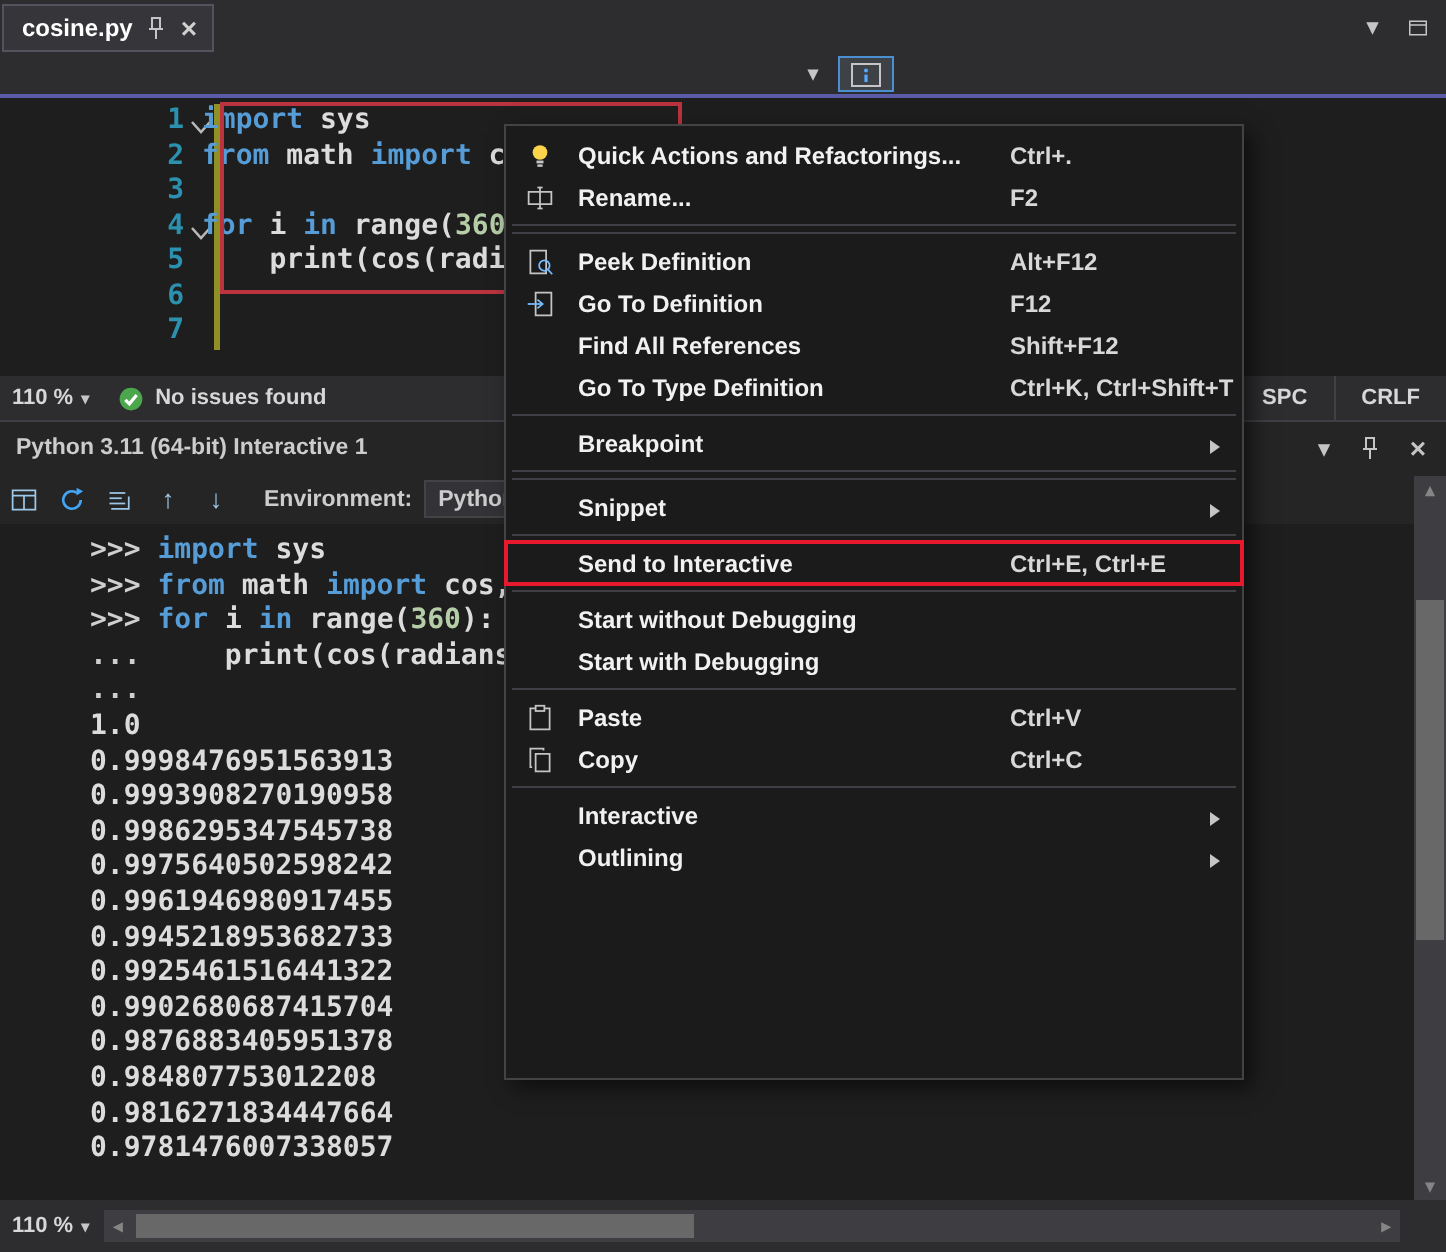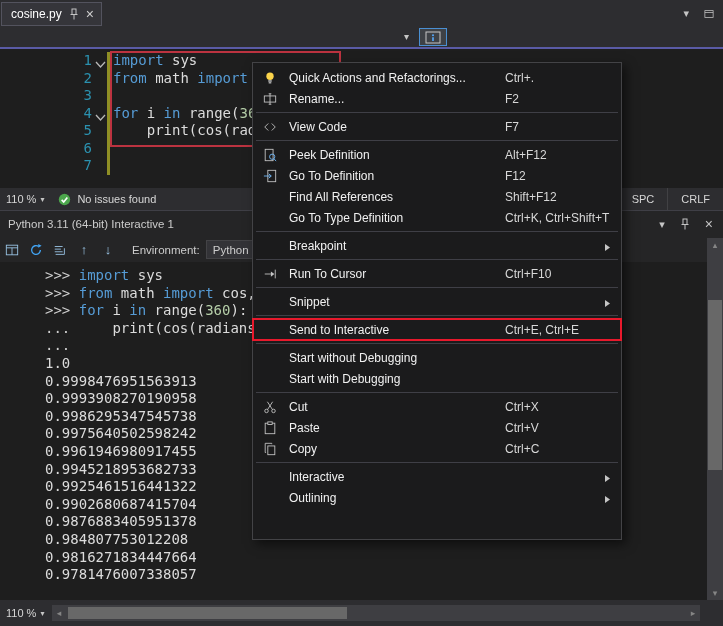--- a/index.html
+++ b/index.html
@@ -1,17 +1,17 @@
 <!DOCTYPE html>
 <html><head>
 <meta charset="utf-8">
 <style>
   html,body{margin:0;padding:0;background:#111;}
   .window{position:relative;width:723px;height:626px;background:#252526;overflow:hidden;
-          font-family:"Liberation Sans",sans-serif;color:#dcdcdc;-webkit-font-smoothing:antialiased;}
+          font-family:"Liberation Sans",sans-serif;color:#dcdcdc;font-weight:bold;-webkit-font-smoothing:antialiased;}
   .mono{font-family:"DejaVu Sans Mono",monospace;}
 
   
   .tab-bar{position:absolute;left:0;top:0;width:723px;height:27px;background:#2d2d30;}
   .tab{position:absolute;left:1px;top:2px;height:24px;display:flex;align-items:center;gap:7px;
        padding:0 7px 0 9px;background:#35353a;border:1px solid #53535e;box-sizing:border-box;cursor:default;}
   .tab-title{font-size:12px;color:#ffffff;}
   .icon-btn{display:inline-flex;align-items:center;justify-content:center;color:#d0d0d0;line-height:1;}
   .tab-close{font-size:14px;color:#d0d0d0;}
   .tabbar-right{position:absolute;right:8px;top:7px;display:flex;gap:14px;align-items:center;color:#c5c5c5;font-size:11px;}
@@ -24,21 +24,21 @@
           border:1px solid #4a8fd2;display:flex;align-items:center;justify-content:center;padding:0;}
 
   
   .editor{position:absolute;left:0;top:49px;width:723px;height:139px;background:#1e1e1e;
           font-size:14px;line-height:17.5px;}
   .line-numbers{position:absolute;left:0;top:3px;width:92px;text-align:right;color:#2b91af;}
   .ln,.cl{height:17.5px;white-space:pre;}
   .fold{position:absolute;left:95px;width:12px;height:12px;}
   .fold-1{top:7px;} .fold-2{top:60px;}
   .change-bar{position:absolute;left:107px;top:3px;width:3px;height:123px;background:#8f8f25;}
-  .code{position:absolute;left:113px;top:3px;}
+  .code{position:absolute;left:101px;top:3px;}
   .tok-k{color:#569cd6;} .tok-n{color:#b5cea8;} .tok-t{color:#dcdcdc;} .tok-p{color:#cfcfcf;}
   .code-selection-box{position:absolute;left:110px;top:2px;width:231px;height:96px;
           border:2px solid #bc3340;box-sizing:border-box;z-index:5;pointer-events:none;}
 
   
   .editor-status{position:absolute;left:0;top:188px;width:723px;height:22px;background:#2d2d30;
                  display:flex;align-items:center;font-size:11px;color:#d7d7d7;}
   .zoom-ctl{display:flex;align-items:center;gap:4px;padding:0 6px;height:100%;}
   .caret{font-size:8px;color:#c5c5c5;}
   .issues{display:flex;align-items:center;gap:6px;margin-left:8px;}
@@ -290,30 +290,20 @@
             <rect x="1.5" y="4.5" width="13" height="7"></rect>
             <line x1="8" y1="2" x2="8" y2="14"></line>
             <line x1="6.5" y1="2" x2="9.5" y2="2"></line>
             <line x1="6.5" y1="14" x2="9.5" y2="14"></line>
           </svg>
         </span>
         <span class="mi-label">Rename...</span>
         <span class="mi-shortcut">F2</span>
       </div>
       <div class="menu-sep"></div>
-      <div class="menu-item">
-        <span class="mi-icon">
-          <svg width="14" height="14" viewBox="0 0 16 16" stroke="#c5c5c5" fill="none">
-            <polyline points="6,4 2,8 6,12"></polyline>
-            <polyline points="10,4 14,8 10,12"></polyline>
-          </svg>
-        </span>
-        <span class="mi-label">View Code</span>
-        <span class="mi-shortcut">F7</span>
-      </div>
       <div class="menu-sep"></div>
       <div class="menu-item">
         <span class="mi-icon">
           <svg width="14" height="14" viewBox="0 0 16 16" fill="none">
             <rect x="2.5" y="1.5" width="9" height="13" stroke="#c5c5c5"></rect>
             <circle cx="10.5" cy="10" r="3" stroke="#75beff"></circle>
             <line x1="12.6" y1="12.4" x2="15" y2="15" stroke="#75beff"></line>
           </svg>
         </span>
         <span class="mi-label">Peek Definition</span>
@@ -342,31 +332,20 @@
       </div>
       <div class="menu-sep"></div>
       <div class="menu-item">
         <span class="mi-icon"></span>
         <span class="mi-label">Breakpoint</span>
         <span class="mi-arrow"><svg width="7" height="9" viewBox="0 0 7 9">
             <path d="M1 1l5 3.5L1 8z" fill="#c5c5c5"></path>
           </svg></span>
       </div>
       <div class="menu-sep"></div>
-      <div class="menu-item">
-        <span class="mi-icon">
-          <svg width="14" height="14" viewBox="0 0 16 16">
-            <line x1="2" y1="8" x2="9" y2="8" stroke="#c5c5c5"></line>
-            <polygon points="9,5 13,8 9,11" fill="#c5c5c5"></polygon>
-            <line x1="14" y1="3" x2="14" y2="13" stroke="#c5c5c5"></line>
-          </svg>
-        </span>
-        <span class="mi-label">Run To Cursor</span>
-        <span class="mi-shortcut">Ctrl+F10</span>
-      </div>
       <div class="menu-sep"></div>
       <div class="menu-item">
         <span class="mi-icon"></span>
         <span class="mi-label">Snippet</span>
         <span class="mi-arrow"><svg width="7" height="9" viewBox="0 0 7 9">
             <path d="M1 1l5 3.5L1 8z" fill="#c5c5c5"></path>
           </svg></span>
       </div>
       <div class="menu-sep"></div>
       <div class="menu-item hl">
@@ -379,32 +358,20 @@
         <span class="mi-icon"></span>
         <span class="mi-label">Start without Debugging</span>
       </div>
       <div class="menu-item">
         <span class="mi-icon"></span>
         <span class="mi-label">Start with Debugging</span>
       </div>
       <div class="menu-sep"></div>
       <div class="menu-item">
         <span class="mi-icon">
-          <svg width="14" height="14" viewBox="0 0 16 16" fill="none" stroke="#c5c5c5">
-            <circle cx="4" cy="12.5" r="2"></circle>
-            <circle cx="12" cy="12.5" r="2"></circle>
-            <line x1="5.2" y1="10.9" x2="11" y2="2"></line>
-            <line x1="10.8" y1="10.9" x2="5" y2="2"></line>
-          </svg>
-        </span>
-        <span class="mi-label">Cut</span>
-        <span class="mi-shortcut">Ctrl+X</span>
-      </div>
-      <div class="menu-item">
-        <span class="mi-icon">
           <svg width="14" height="14" viewBox="0 0 16 16">
             <rect x="2.5" y="2.5" width="11" height="12" fill="none" stroke="#c5c5c5"></rect>
             <rect x="5.5" y="1" width="5" height="3" fill="#1b1b1c" stroke="#c5c5c5"></rect>
           </svg>
         </span>
         <span class="mi-label">Paste</span>
         <span class="mi-shortcut">Ctrl+V</span>
       </div>
       <div class="menu-item">
         <span class="mi-icon">

